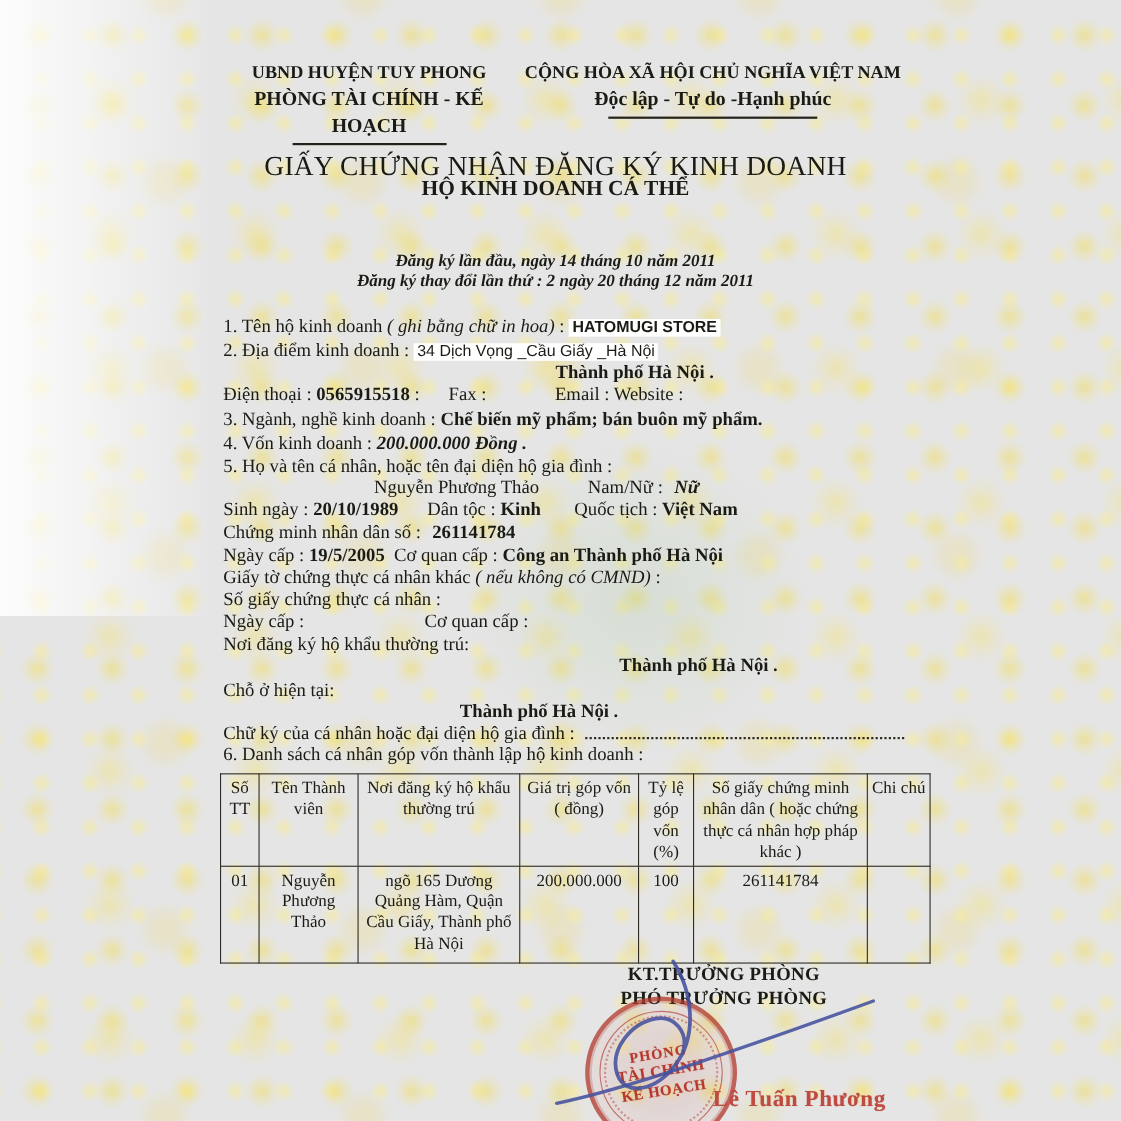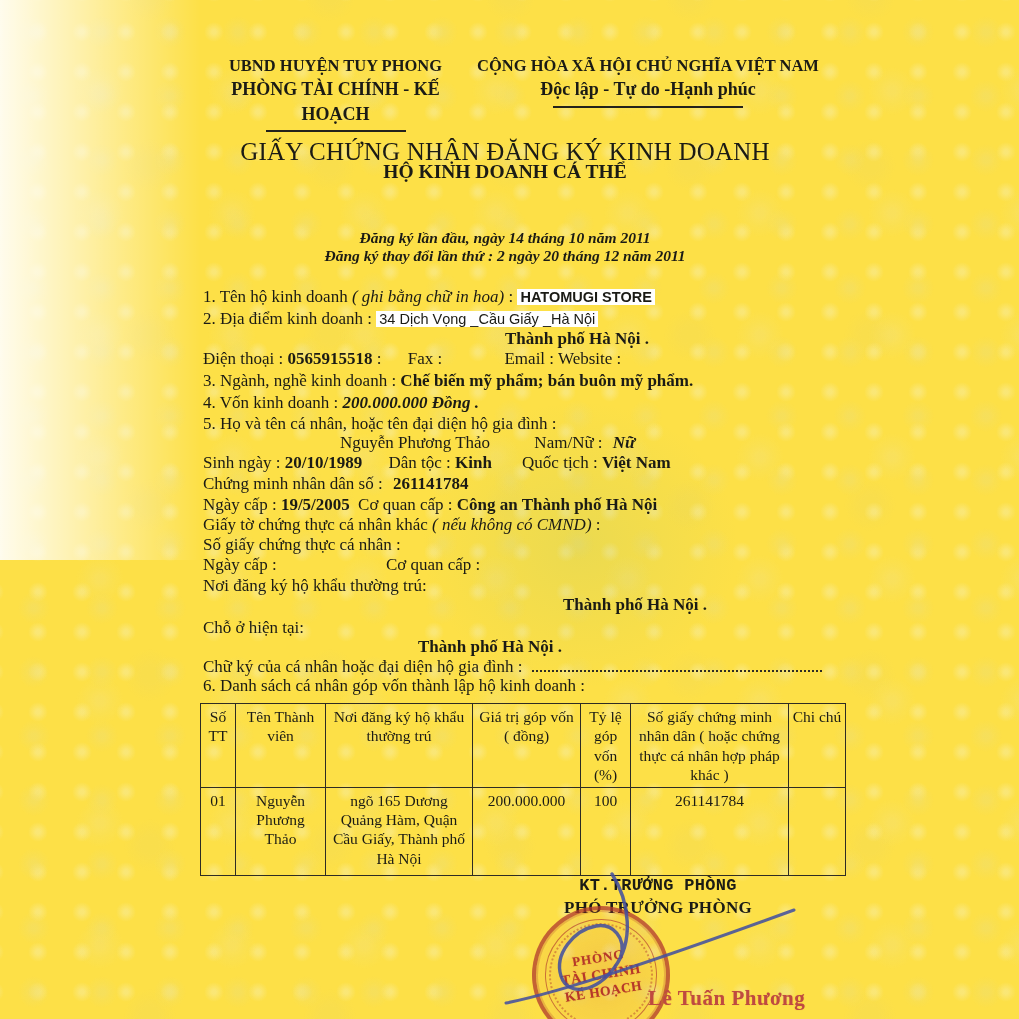--- a/index.html
+++ b/index.html
@@ -1,18 +1,18 @@
 <!DOCTYPE html>
 <html><head>
 <meta charset="utf-8">
 <style>
   html,body{margin:0;padding:0;}
   body{width:1019px;height:1019px;overflow:hidden;background:#ffffff;
        font-family:"Liberation Serif", serif;color:#1b1b15;}
-  .page{position:relative;width:1019px;height:1019px;background:#fde047;}
+  .page{position:relative;width:1019px;height:1019px;background:#e5e5e5;}
 
   
   .pattern{position:absolute;inset:0;
     background-image:
       radial-gradient(circle, rgba(240,222,110,0.50) 0 3px, rgba(240,222,110,0.26) 8px, rgba(240,222,110,0) 16px),
       radial-gradient(circle, rgba(243,226,122,0.40) 0 4px, rgba(243,226,122,0.18) 13px, rgba(243,226,122,0) 24px),
       radial-gradient(circle, rgba(248,236,156,0.55) 0 2px, rgba(248,236,156,0) 10px),
       radial-gradient(circle, rgba(237,214,96,0.22) 0 9px, rgba(237,214,96,0) 26px);
     background-size: 68px 64px, 132px 122px, 44px 40px, 180px 170px;
     background-position: 0 0, 34px 30px, 16px 12px, 60px 80px;
@@ -209,21 +209,21 @@
       <td>Nguyễn Phương Thảo</td>
       <td class="justify">ngõ 165 Dương Quảng Hàm, Quận Cầu Giấy, Thành phố Hà Nội</td>
       <td>200.000.000</td>
       <td>100</td>
       <td>261141784</td>
       <td></td>
     </tr>
   </tbody>
     </table>
 
-  <div class="abs sig-title" style="top:876px;font-family:Liberation Mono, monospace;">KT.TRƯỞNG PHÒNG</div>
+  <div class="abs sig-title" style="top:876px;">KT.TRƯỞNG PHÒNG</div>
   <div class="abs sig-title" style="top:898px;">PHÓ TRƯỞNG PHÒNG</div>
 
   <div class="stamp">
     <div class="stamp-text">
       <span class="s1">PHÒNG</span>
       <span class="s2">TÀI CHÍNH</span>
       <span class="s3">KẾ HOẠCH</span>
     </div>
   </div>
 

